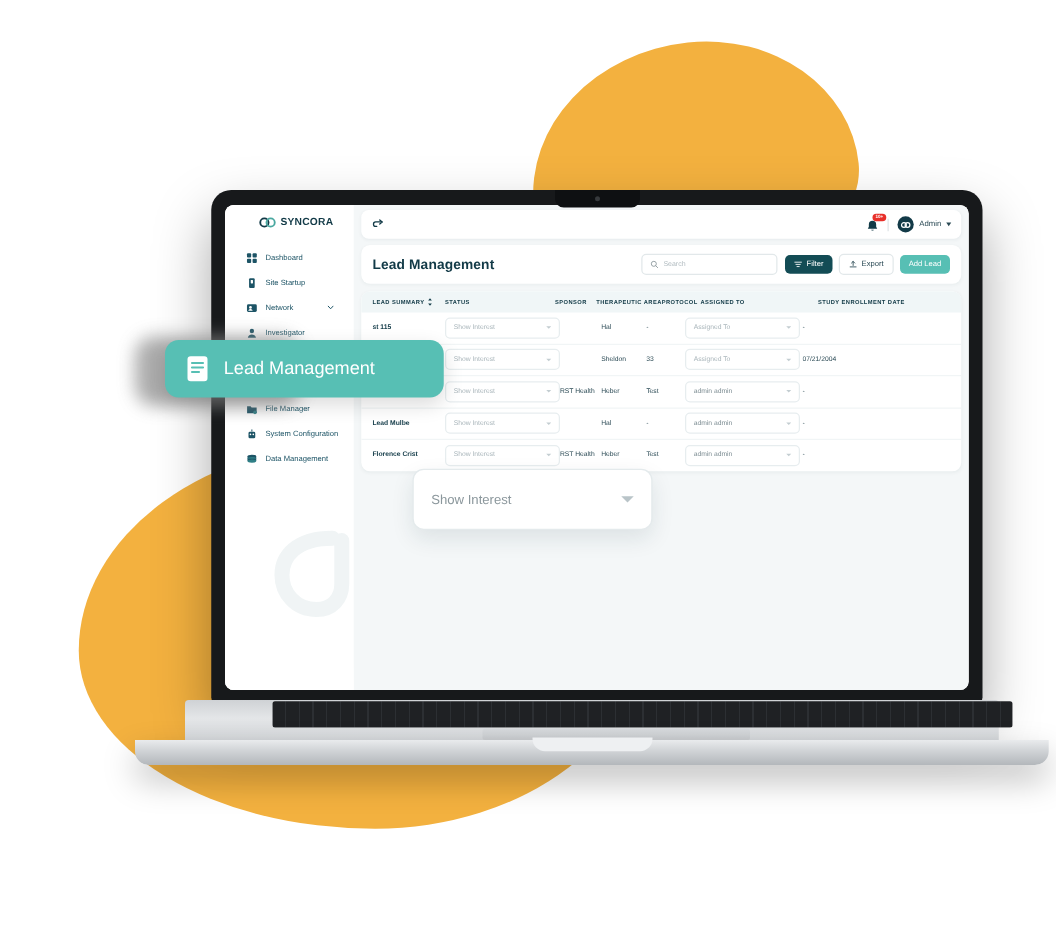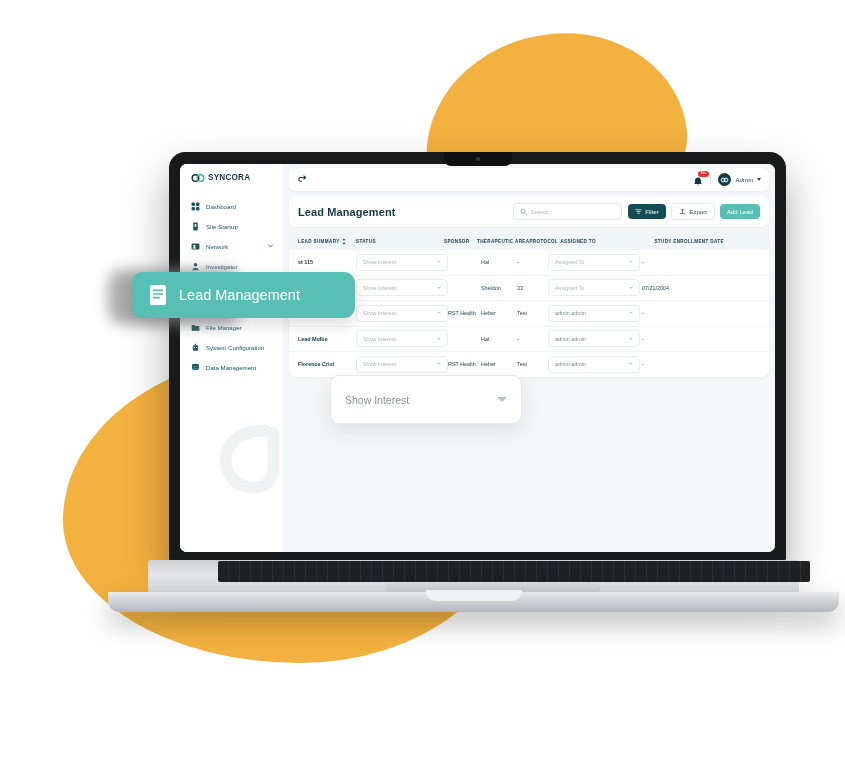--- a/index.html
+++ b/index.html
@@ -76,21 +76,21 @@
     width:96px;height:11px;background:#eef0f2;border-radius:0 0 10px 10px;
   }
 
   
   .app{position:absolute;inset:0;background:#f4f7f8;display:flex;flex-direction:column;}
   .app-row{display:flex;flex:1;min-height:0;}
 
   .sidebar{
     width:103px;background:#ffffff;flex:0 0 103px;
     display:flex;flex-direction:column;
-    border-radius:0 0 0 7px;position:relative;overflow:hidden;
+    border-radius:0 0 0 7px;position:relative;overflow:hidden;align-items:center;
   }
   .logo{
     height:27px;display:flex;align-items:center;padding:0 0 0 11px;gap:3px;
     flex:0 0 27px;
   }
   .logo-mark{flex:0 0 auto;display:block;}
   .logo-text{
     font-size:8.2px;font-weight:bold;color:#123a47;letter-spacing:.2px;
     white-space:nowrap;
   }

